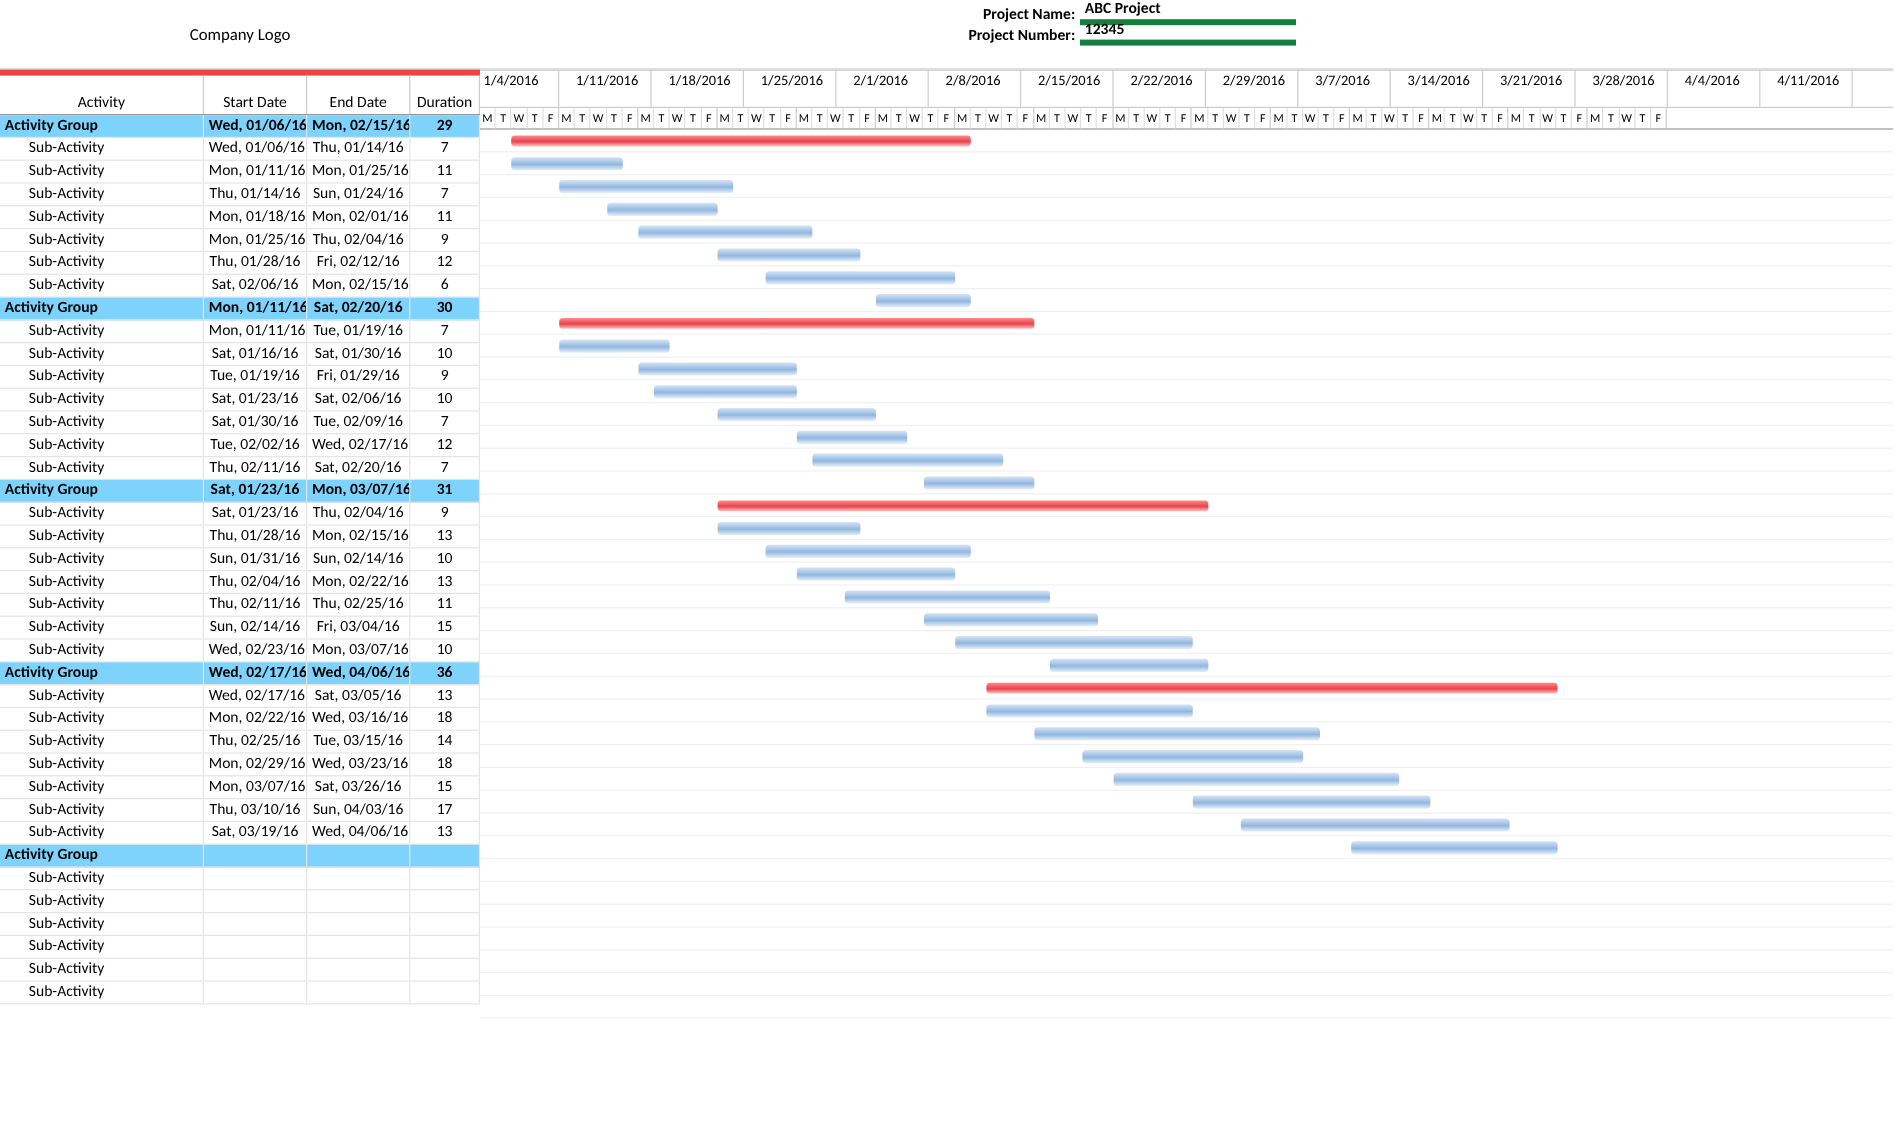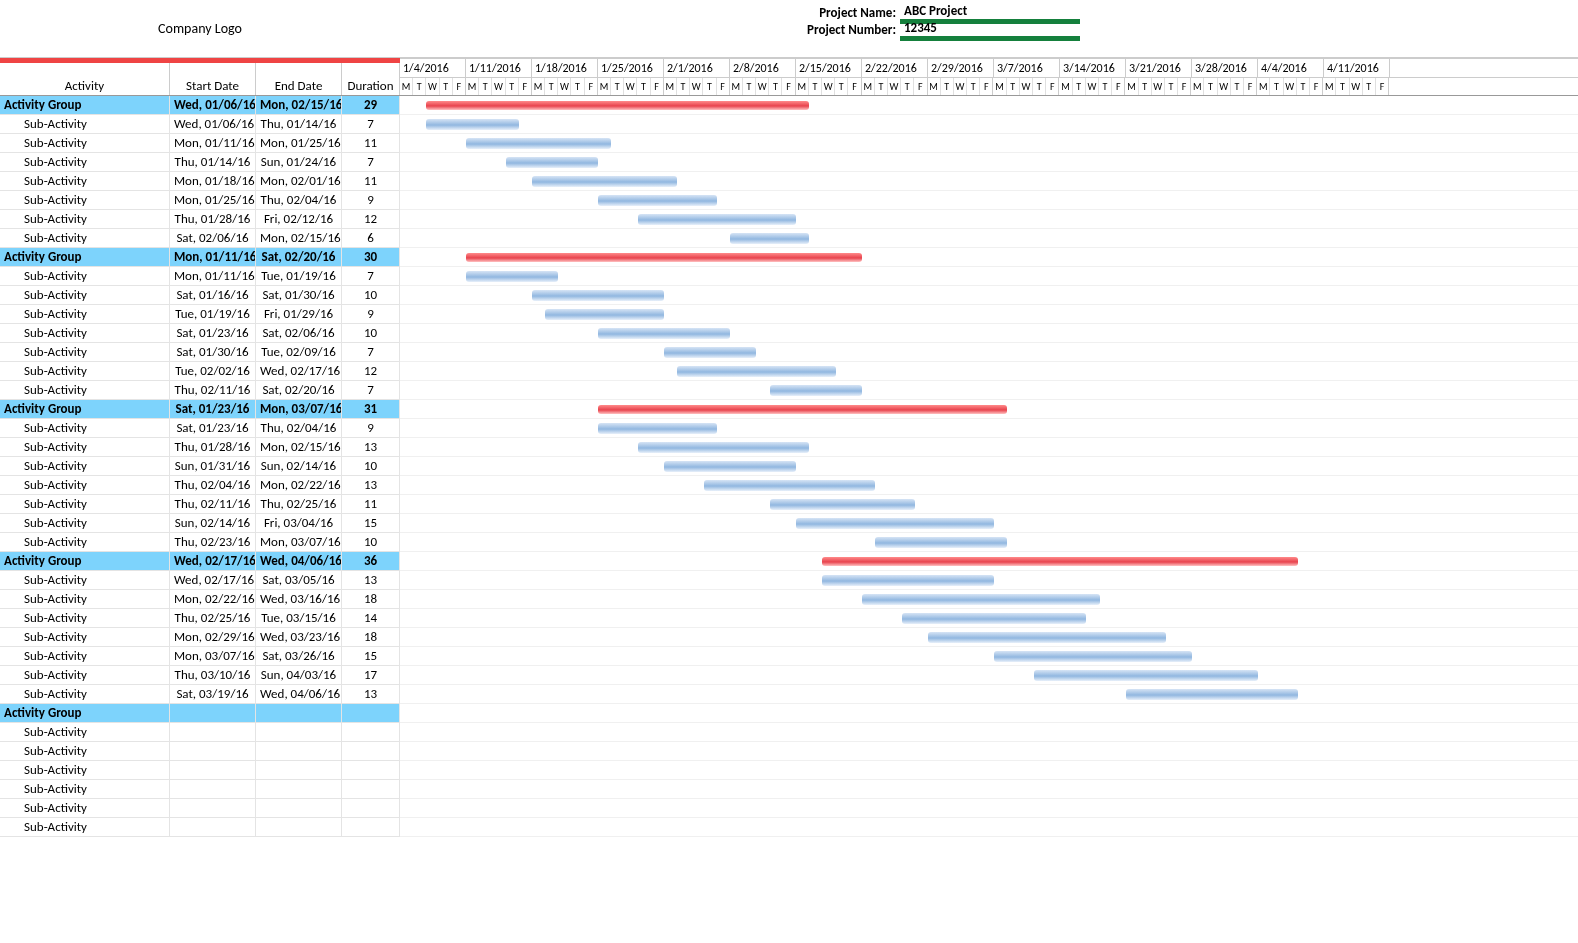--- a/index.html
+++ b/index.html
@@ -21,21 +21,21 @@
     align-items: center;
     justify-content: center;
     font-size: 14px;
   }
   .header-right {
     flex: 1;
     padding: 4px 0 4px 380px;
   }
   .meta-row {
     display: flex;
-    align-items: center;
+    align-items: flex-end;
     height: 17px;
     line-height: 17px;
   }
   .meta-label {
     width: 120px;
     text-align: right;
     font-weight: 700;
     padding-right: 4px;
   }
   .meta-value {
@@ -50,24 +50,25 @@
   .left-pane {
     width: 400px;
     flex-shrink: 0;
   }
   .right-pane {
     flex: 1;
     overflow: hidden;
     position: relative;
   }
   .date-header-row {
-    height: 20px;
+    height: 32px;
     display: flex;
     border-bottom: 1px solid #ccc;
     border-top: 1px solid #ccc;
+    gap: 11px;
   }
   .date-header-cell {
     width: 66px;
     flex-shrink: 0;
     border-right: 1px solid #ccc;
     font-size: 12px;
     padding-left: 3px;
     line-height: 19px;
   }
   .day-header-row {
@@ -307,21 +308,21 @@
           <div class="cell duration">11</div>
         </div>
         <div class="data-row">
           <div class="cell activity sub">Sub-Activity</div>
           <div class="cell start">Sun, 02/14/16</div>
           <div class="cell end">Fri, 03/04/16</div>
           <div class="cell duration">15</div>
         </div>
         <div class="data-row">
           <div class="cell activity sub">Sub-Activity</div>
-          <div class="cell start">Thu, 02/23/16</div>
+          <div class="cell start">Wed, 02/23/16</div>
           <div class="cell end">Mon, 03/07/16</div>
           <div class="cell duration">10</div>
         </div>
         <div class="data-row group">
           <div class="cell activity">Activity Group</div>
           <div class="cell start">Wed, 02/17/16</div>
           <div class="cell end">Wed, 04/06/16</div>
           <div class="cell duration">36</div>
         </div>
         <div class="data-row">

